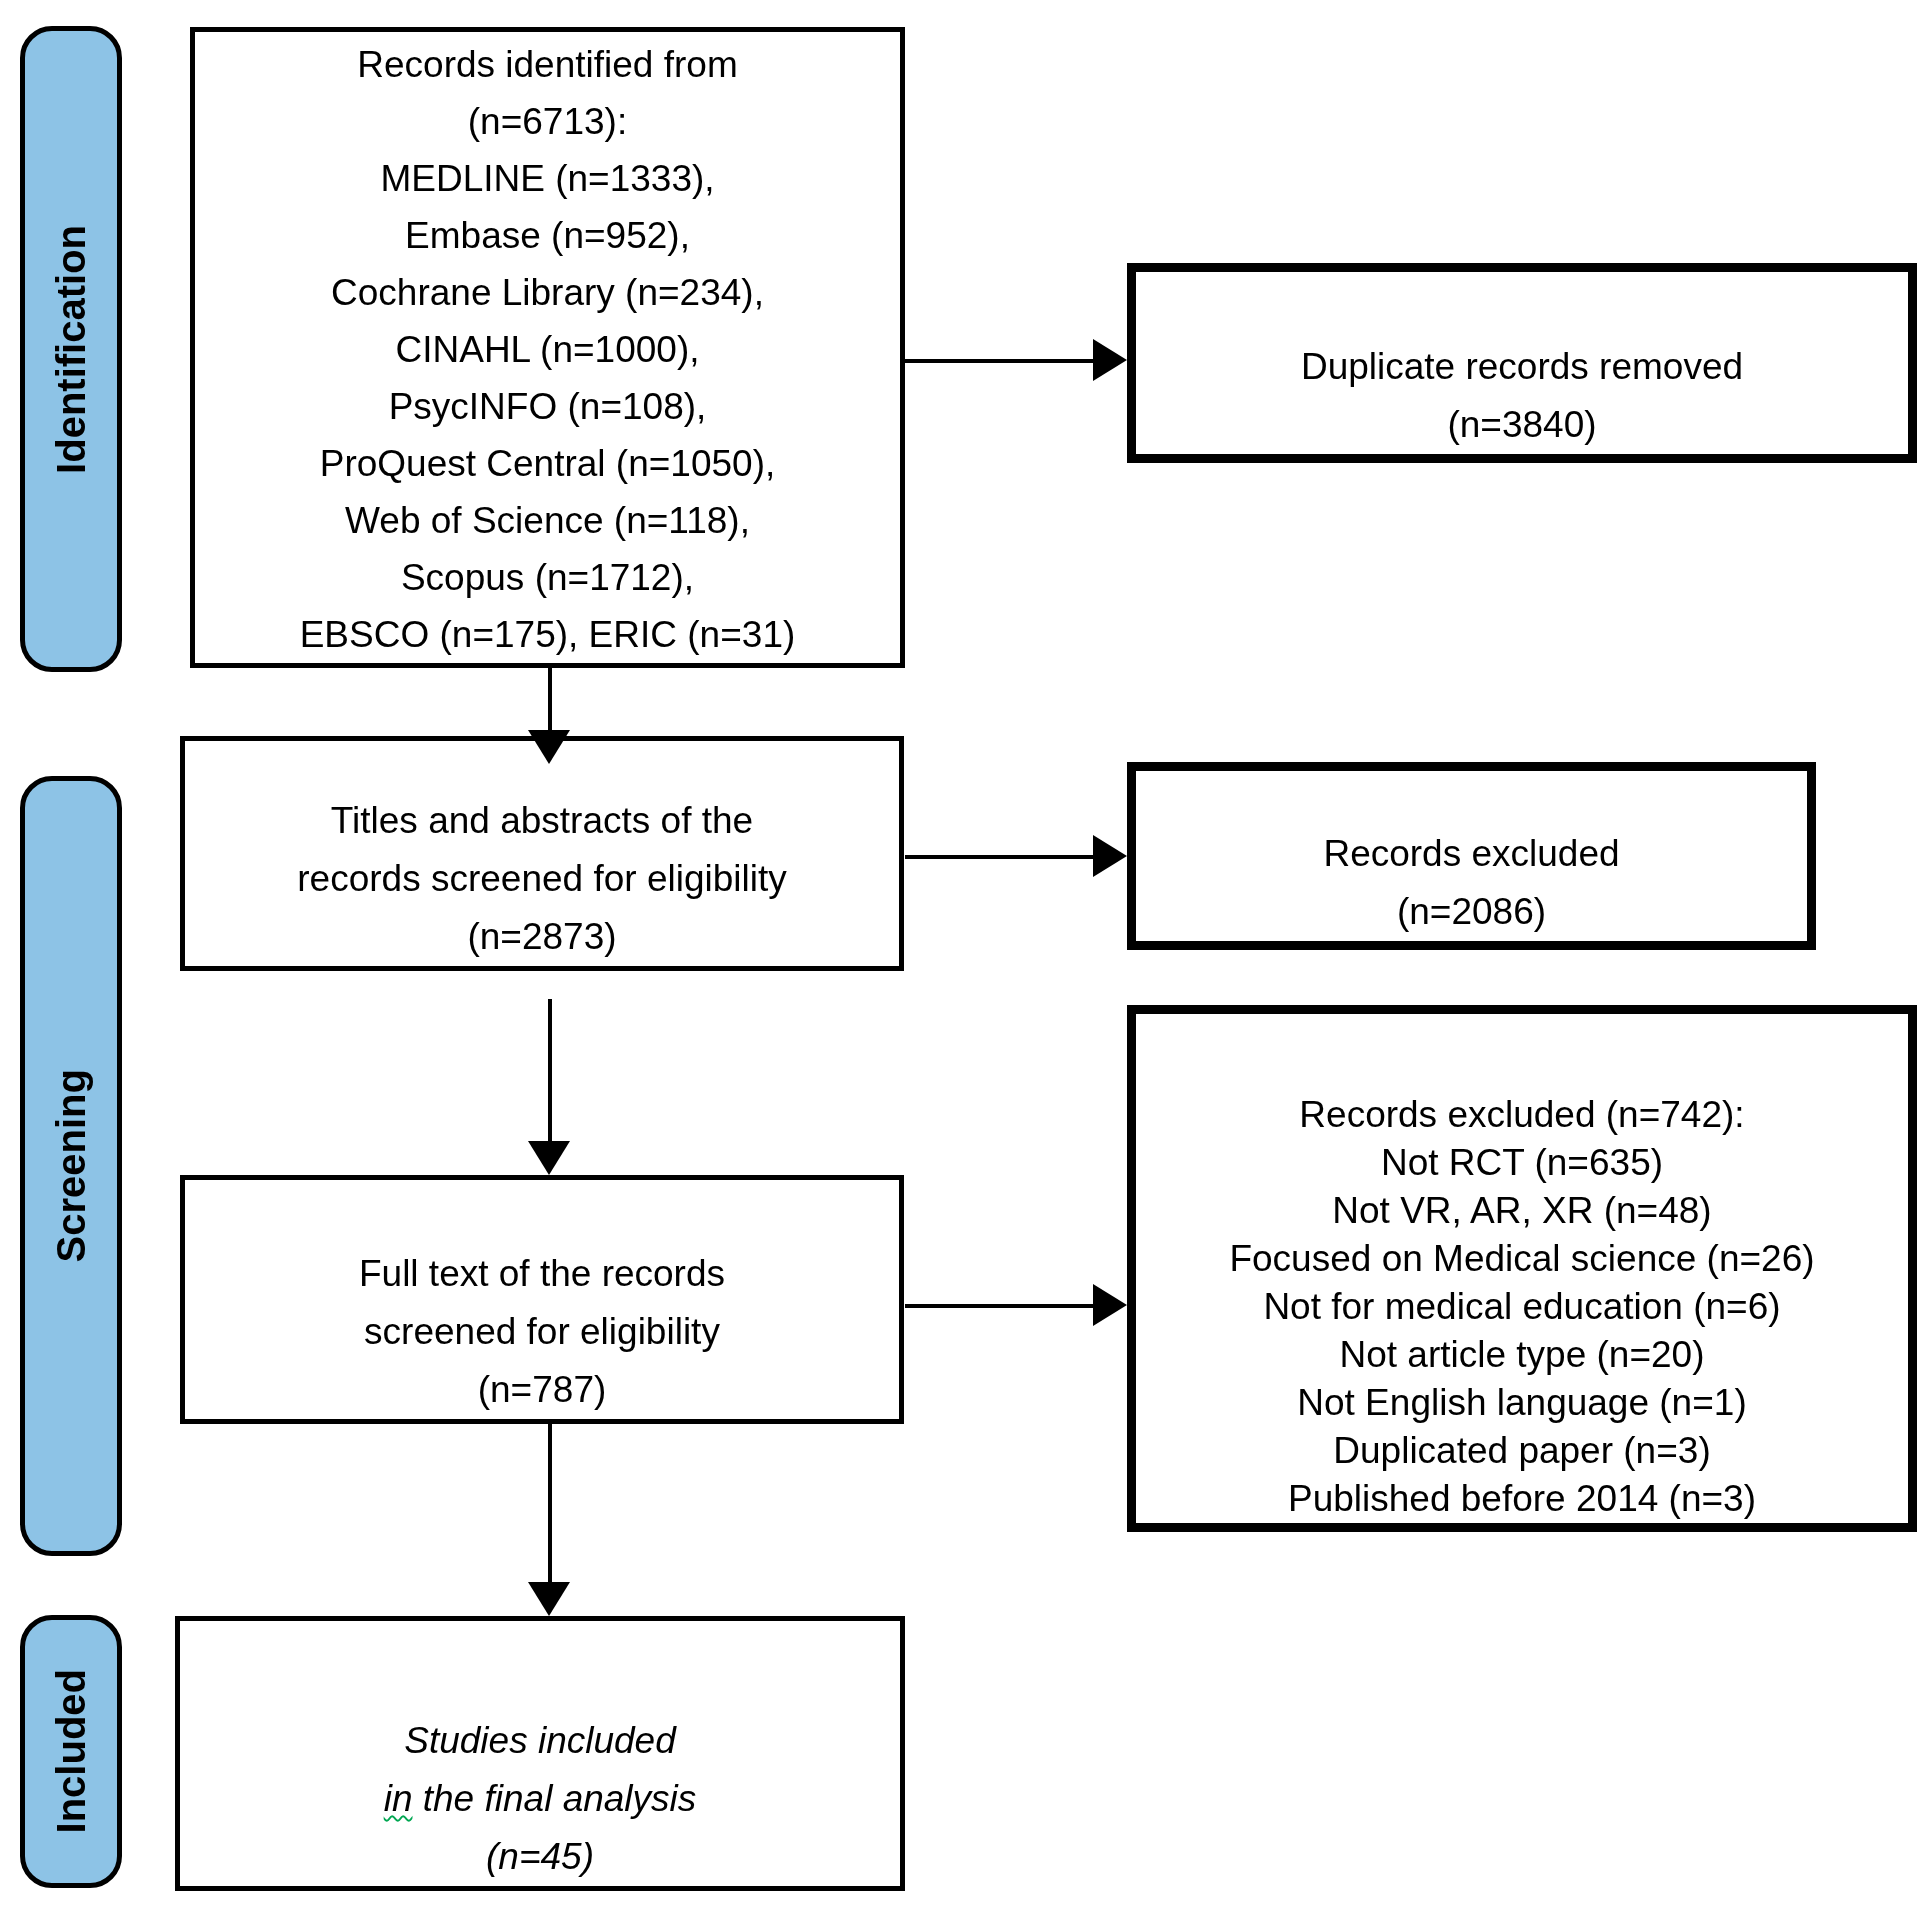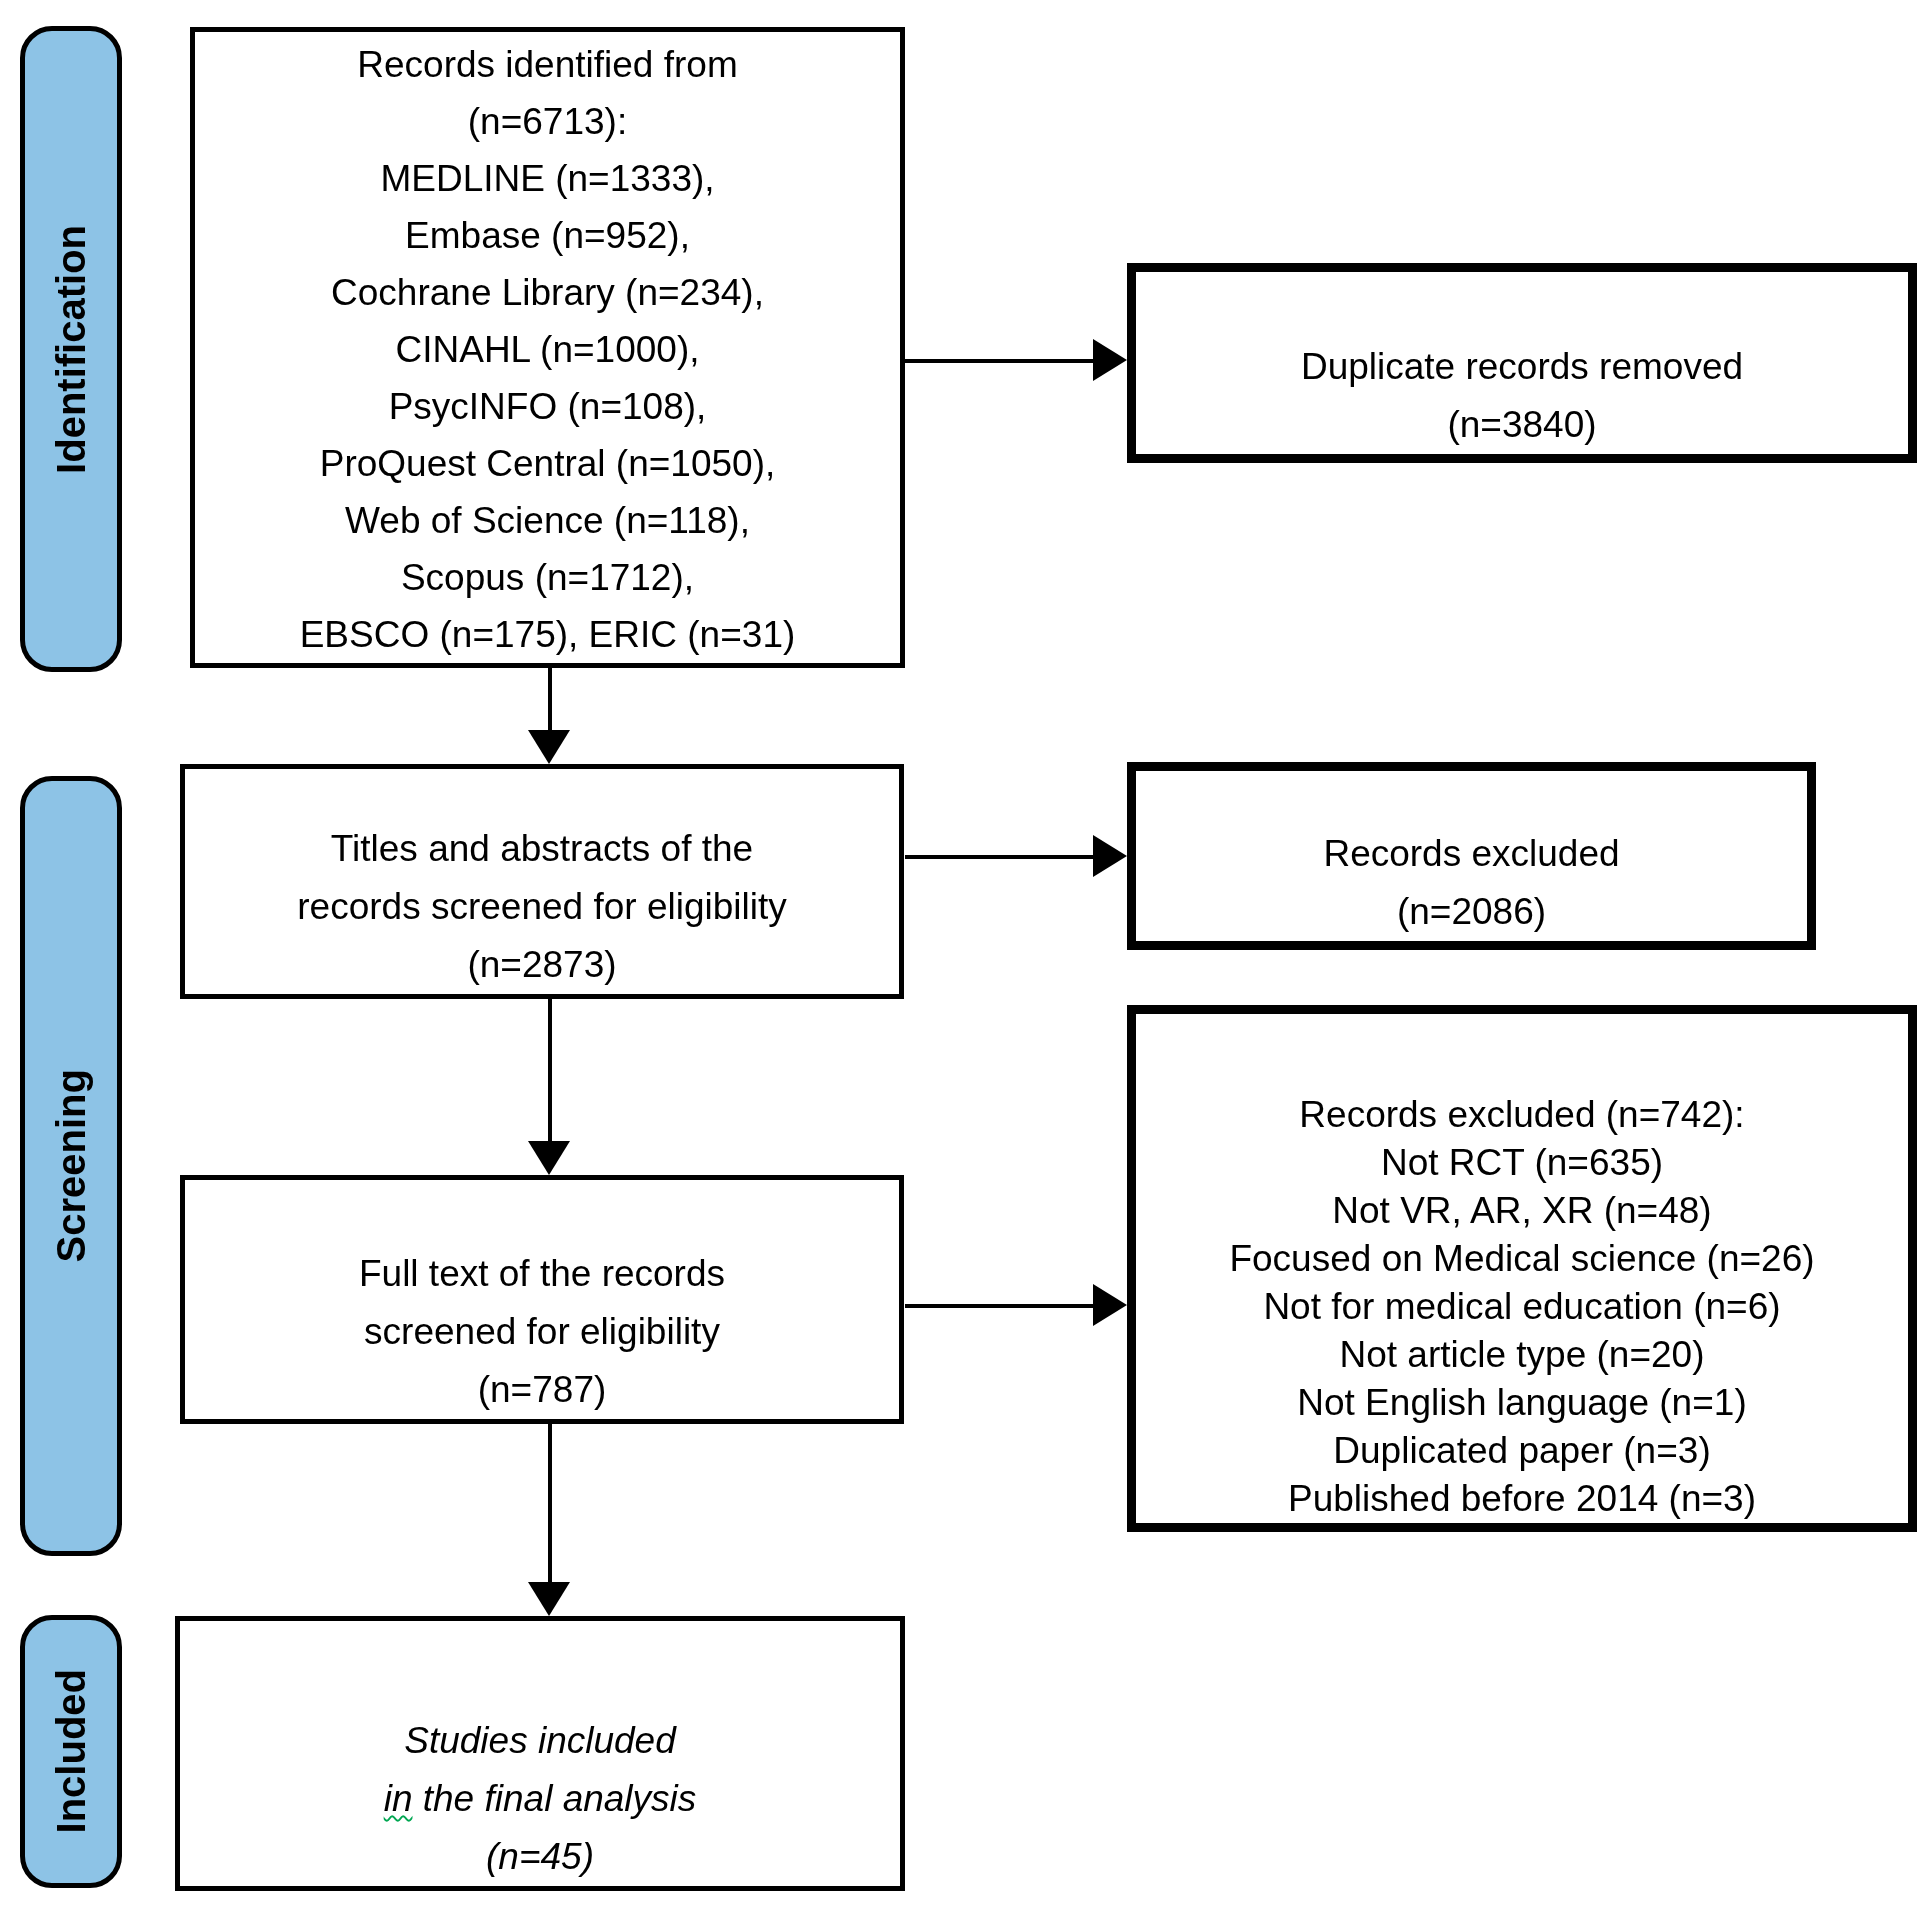--- a/index.html
+++ b/index.html
@@ -82,21 +82,21 @@
     <span class="ln">Embase (n=952),</span>
     <span class="ln">Cochrane Library (n=234),</span>
     <span class="ln">CINAHL (n=1000),</span>
     <span class="ln">PsycINFO (n=108),</span>
     <span class="ln">ProQuest Central (n=1050),</span>
     <span class="ln">Web of Science (n=118),</span>
     <span class="ln">Scopus (n=1712),</span>
     <span class="ln">EBSCO (n=175), ERIC (n=31)</span>
   </div>
 
-  <div class="fbox" id="box-titles" style="left:180px;top:764px;width:724px;height:235px;">
+  <div class="fbox" id="box-titles" style="left:180px;top:736px;width:724px;height:235px;">
     <span class="ln">Titles and abstracts of the</span>
     <span class="ln">records screened for eligibility</span>
     <span class="ln">(n=2873)</span>
   </div>
 
   <div class="fbox" id="box-fulltext" style="left:180px;top:1175px;width:724px;height:249px;">
     <span class="ln">Full text of the records</span>
     <span class="ln">screened for eligibility</span>
     <span class="ln">(n=787)</span>
   </div>

